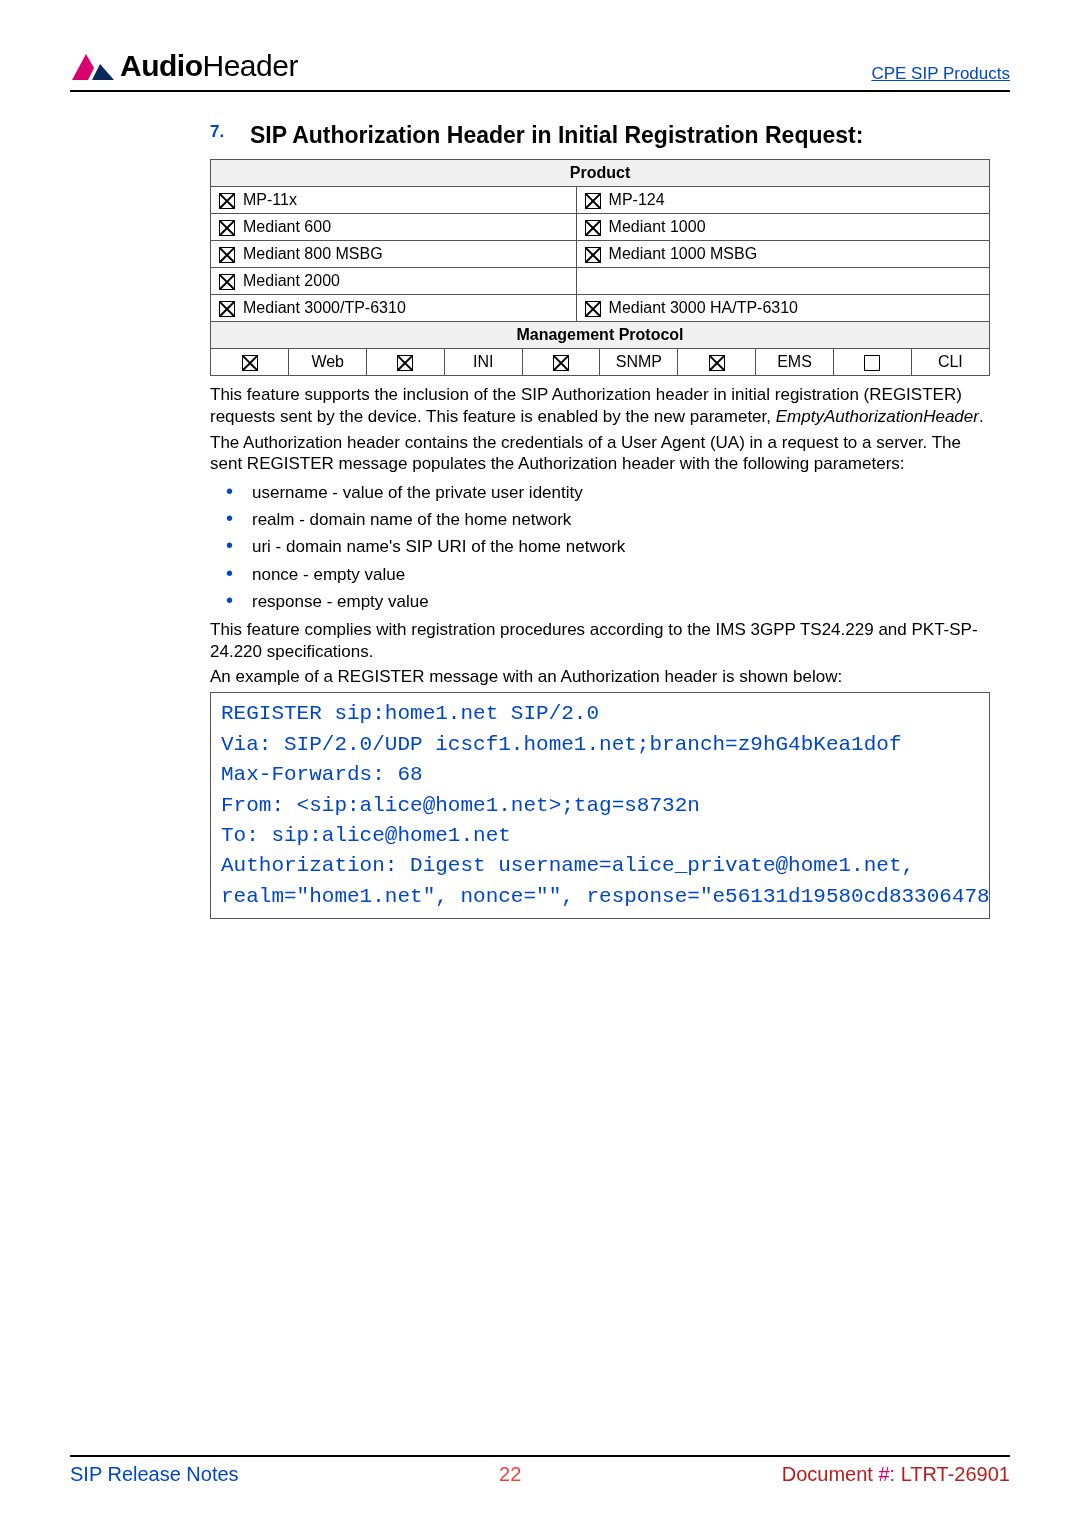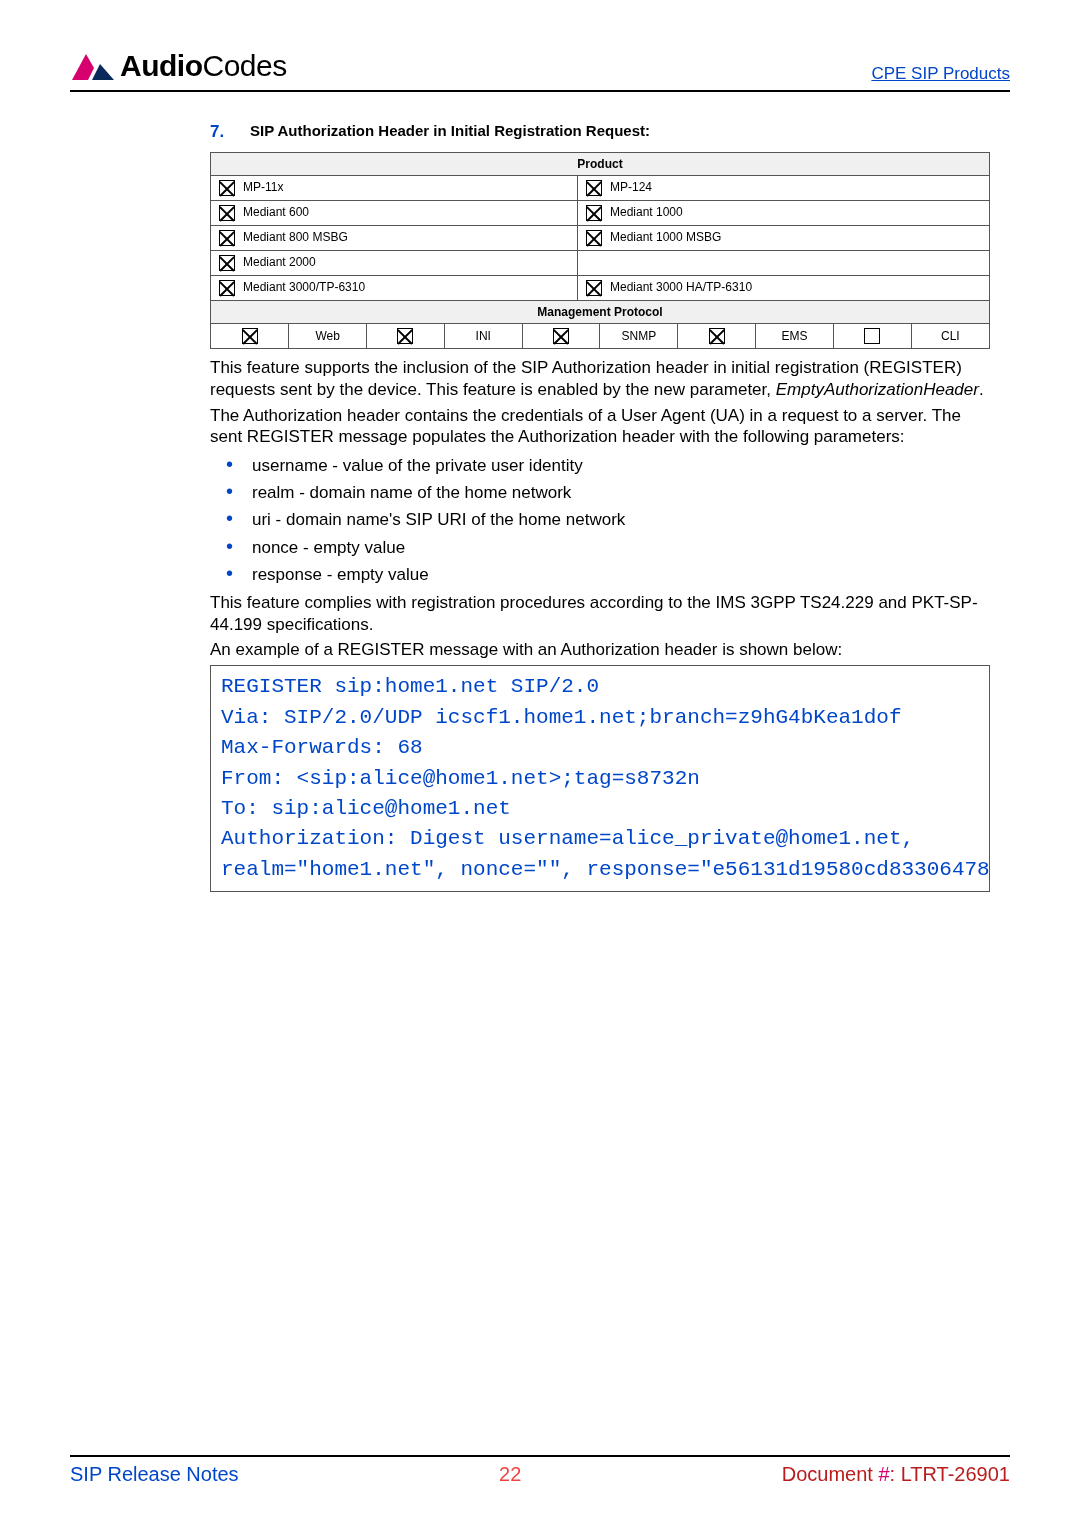--- a/index.html
+++ b/index.html
@@ -54,27 +54,27 @@
     margin-bottom: 10px;
   }
   .sec-num {
     color: #0046c8;
     font-weight: bold;
     font-size: 17px;
     min-width: 22px;
   }
   .sec-title {
     font-weight: bold;
-    font-size: 15px;
+    font-size: 23px;
   }
   .product-table {
     border-collapse: collapse;
     width: 100%;
     margin: 6px 0 8px 0;
-    font-size: 12px;
+    font-size: 16px;
   }
   .product-table th {
     background: #f0f0f0;
     border: 1px solid #555;
     padding: 4px 8px;
     font-weight: bold;
     text-align: center;
   }
   .product-table td {
     border: 1px solid #555;
@@ -165,21 +165,21 @@
 <body>
 
 <div class="page">
   <div class="header">
     <div class="logo">
       <svg width="46" height="36" viewBox="0 0 46 36">
         <path d="M2 32 L16 6 L24 20 L18 32 Z" fill="#d6006e"></path>
         <path d="M22 32 L30 16 L44 32 Z" fill="#0a2a5c"></path>
       </svg>
       <span class="logo-text">
-        <span>Audio</span><span style="font-weight:normal">Codes</span>
+        <span>Audio</span><span style="font-weight:normal">Header</span>
       </span>
     </div>
     <a class="hdr-link">CPE SIP Products</a>
   </div>
   <hr class="hr-top">
 
   <div class="content">
     <div class="sec-row">
       <span class="sec-num">7.</span>
       <span class="sec-title">SIP Authorization Header in Initial Registration Request:</span>
@@ -241,21 +241,21 @@
         <span>This feature supports the inclusion of the SIP Authorization header in initial registration (REGISTER) requests sent by the device. This feature is enabled by the new parameter, </span><em>EmptyAuthorizationHeader</em><span>.</span>
       </p>
       <p>The Authorization header contains the credentials of a User Agent (UA) in a request to a server. The sent REGISTER message populates the Authorization header with the following parameters:</p>
       <ul class="bullets">
         <li>username - value of the private user identity</li>
         <li>realm - domain name of the home network</li>
         <li>uri - domain name's SIP URI of the home network</li>
         <li>nonce - empty value</li>
         <li>response - empty value</li>
       </ul>
-      <p>This feature complies with registration procedures according to the IMS 3GPP TS24.229 and PKT-SP-44.199 specifications.</p>
+      <p>This feature complies with registration procedures according to the IMS 3GPP TS24.229 and PKT-SP-24.220 specifications.</p>
       <p>An example of a REGISTER message with an Authorization header is shown below:</p>
     </div>
 
     <div class="code-block">REGISTER sip:home1.net SIP/2.0
 Via: SIP/2.0/UDP icscf1.home1.net;branch=z9hG4bKea1dof
 Max-Forwards: 68
 From: &lt;sip:alice@home1.net&gt;;tag=s8732n
 To: sip:alice@home1.net
 Authorization: Digest username=alice_private@home1.net,
 realm="home1.net", nonce="", response="e56131d19580cd833064787ecc"</div>

